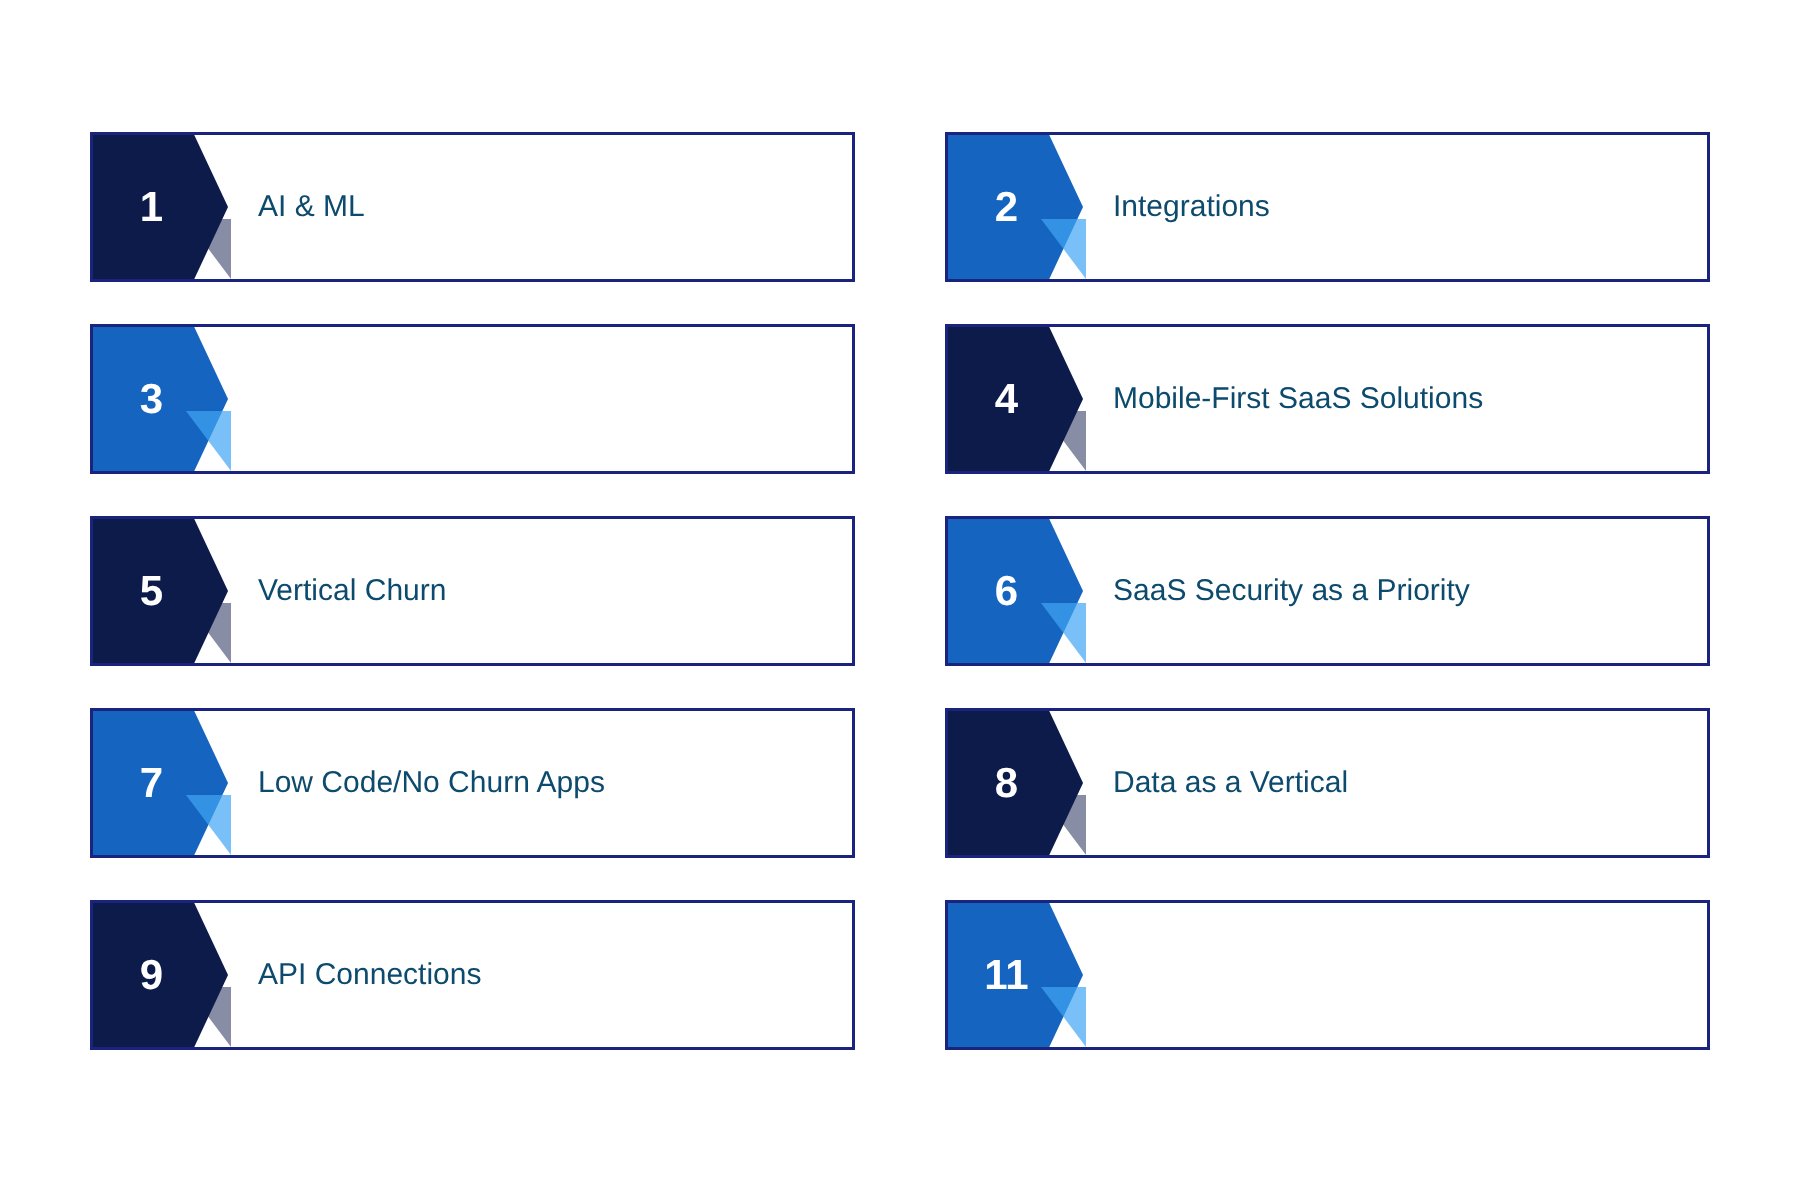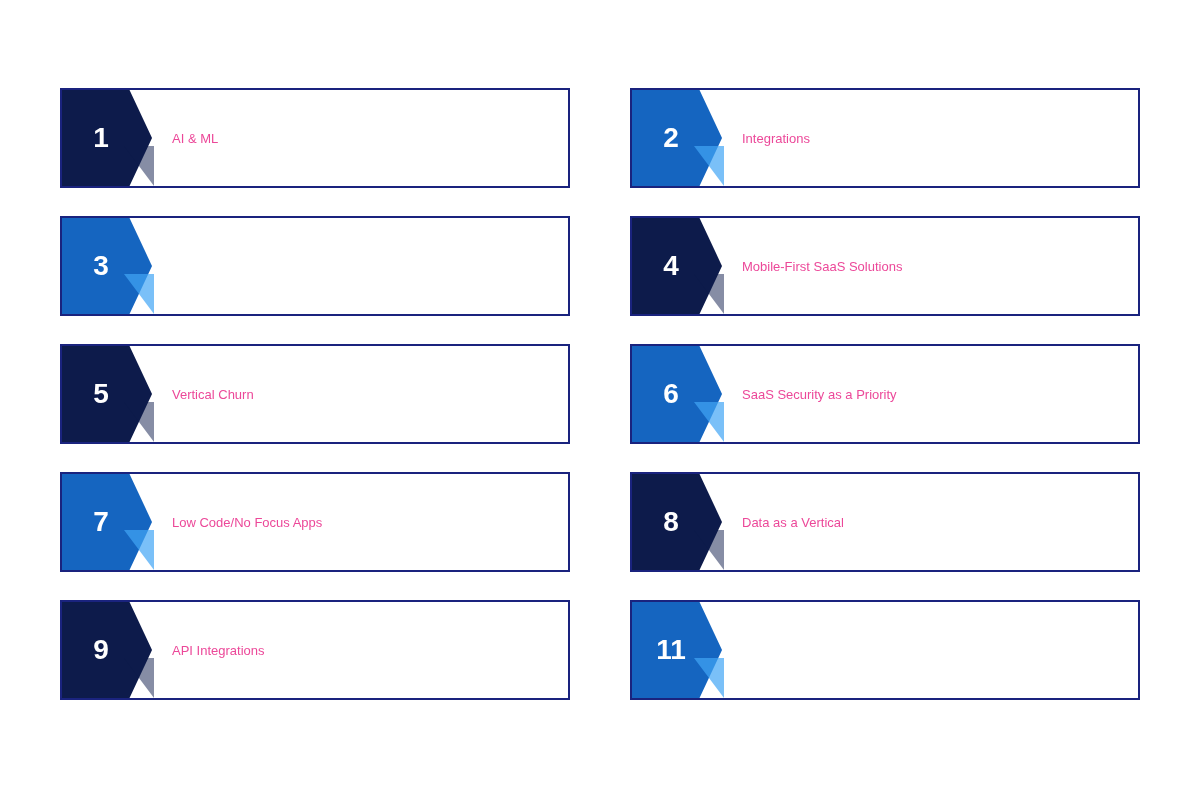--- a/index.html
+++ b/index.html
@@ -70,22 +70,22 @@
       position: relative;
       z-index: 2;
       color: #fff;
       font-size: 28px;
       font-weight: 700;
       margin-right: 12px;
     }
 
     .card-label {
       flex: 1;
-      font-size: 13px;
-      color: #ec4899;
+      font-size: 20px;
+      color: #0c4a6e;
       padding: 0 20px;
       font-weight: 400;
     }
   </style>
 </head>
 <body>
 
 <div class="grid">
 <div class="card">
       <div class="badge-wrap">
@@ -133,37 +133,37 @@
         <span class="badge-number">6</span>
       </div>
       <div class="card-label">SaaS Security as a Priority</div>
     </div>
     <div class="card">
       <div class="badge-wrap">
         <div class="badge-shape blue"></div>
         <div class="badge-accent blue"></div>
         <span class="badge-number">7</span>
       </div>
-      <div class="card-label">Low Code/No Focus Apps</div>
+      <div class="card-label">Low Code/No Churn Apps</div>
     </div>
     <div class="card">
       <div class="badge-wrap">
         <div class="badge-shape dark"></div>
         <div class="badge-accent dark"></div>
         <span class="badge-number">8</span>
       </div>
       <div class="card-label">Data as a Vertical</div>
     </div>
     <div class="card">
       <div class="badge-wrap">
         <div class="badge-shape dark"></div>
         <div class="badge-accent dark"></div>
         <span class="badge-number">9</span>
       </div>
-      <div class="card-label">API Integrations</div>
+      <div class="card-label">API Connections</div>
     </div>
     <div class="card">
       <div class="badge-wrap">
         <div class="badge-shape blue"></div>
         <div class="badge-accent blue"></div>
         <span class="badge-number">11</span>
       </div>
     </div>
   </div>
 

